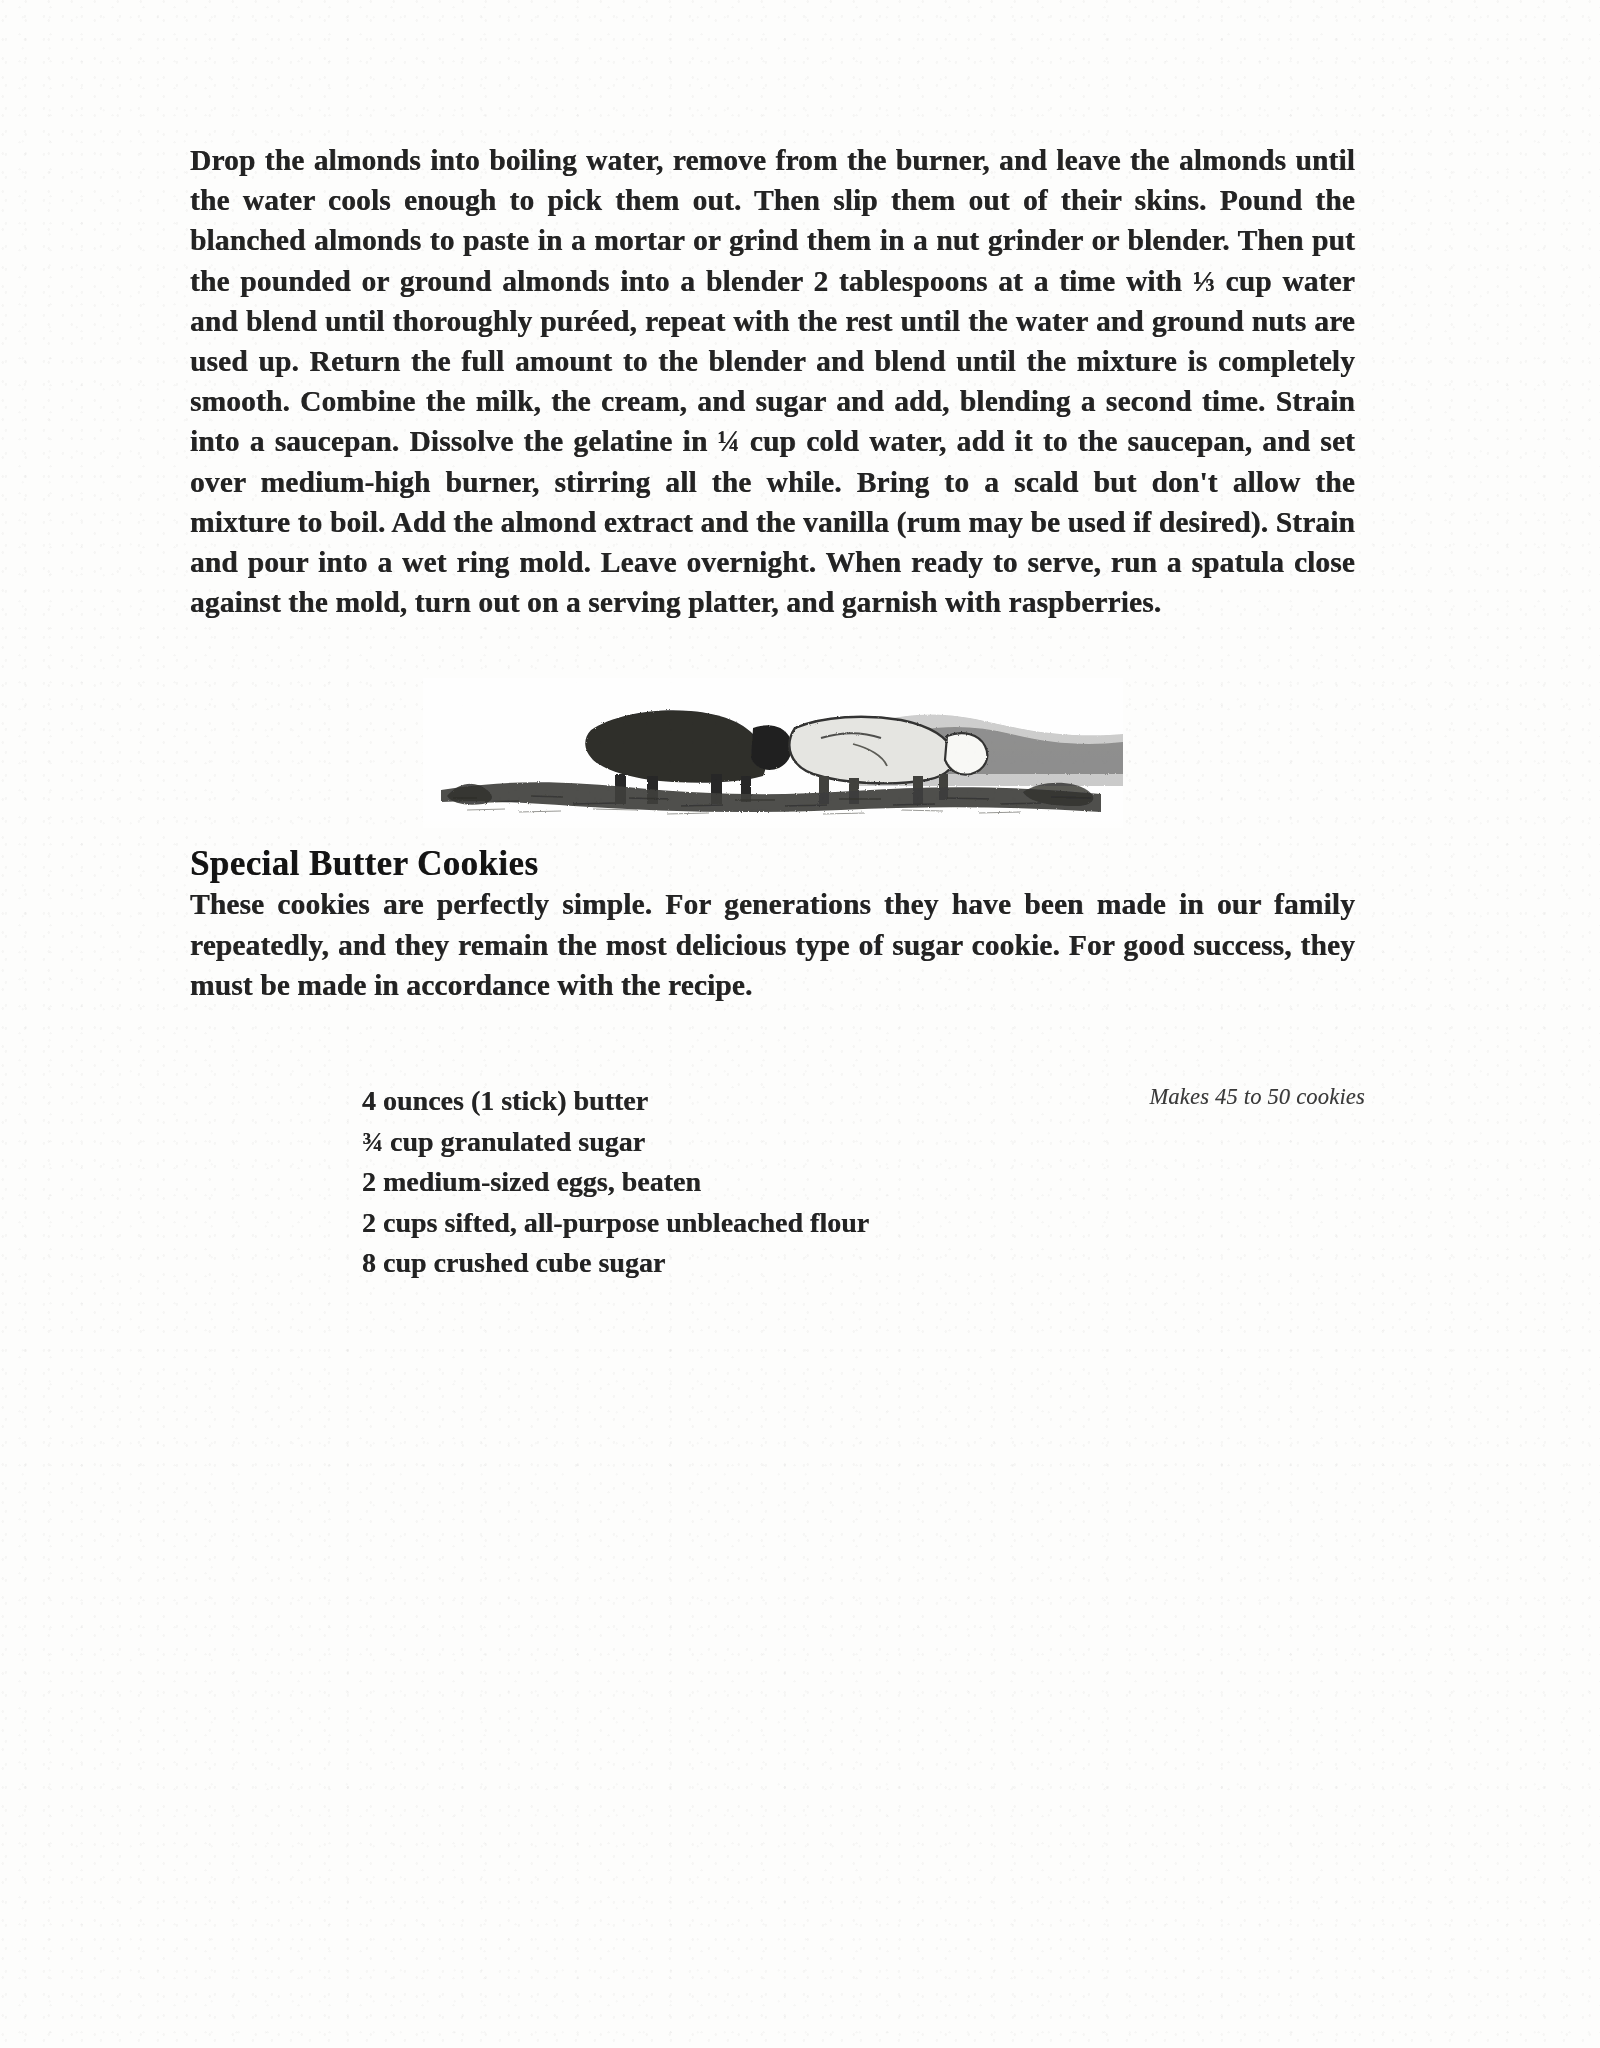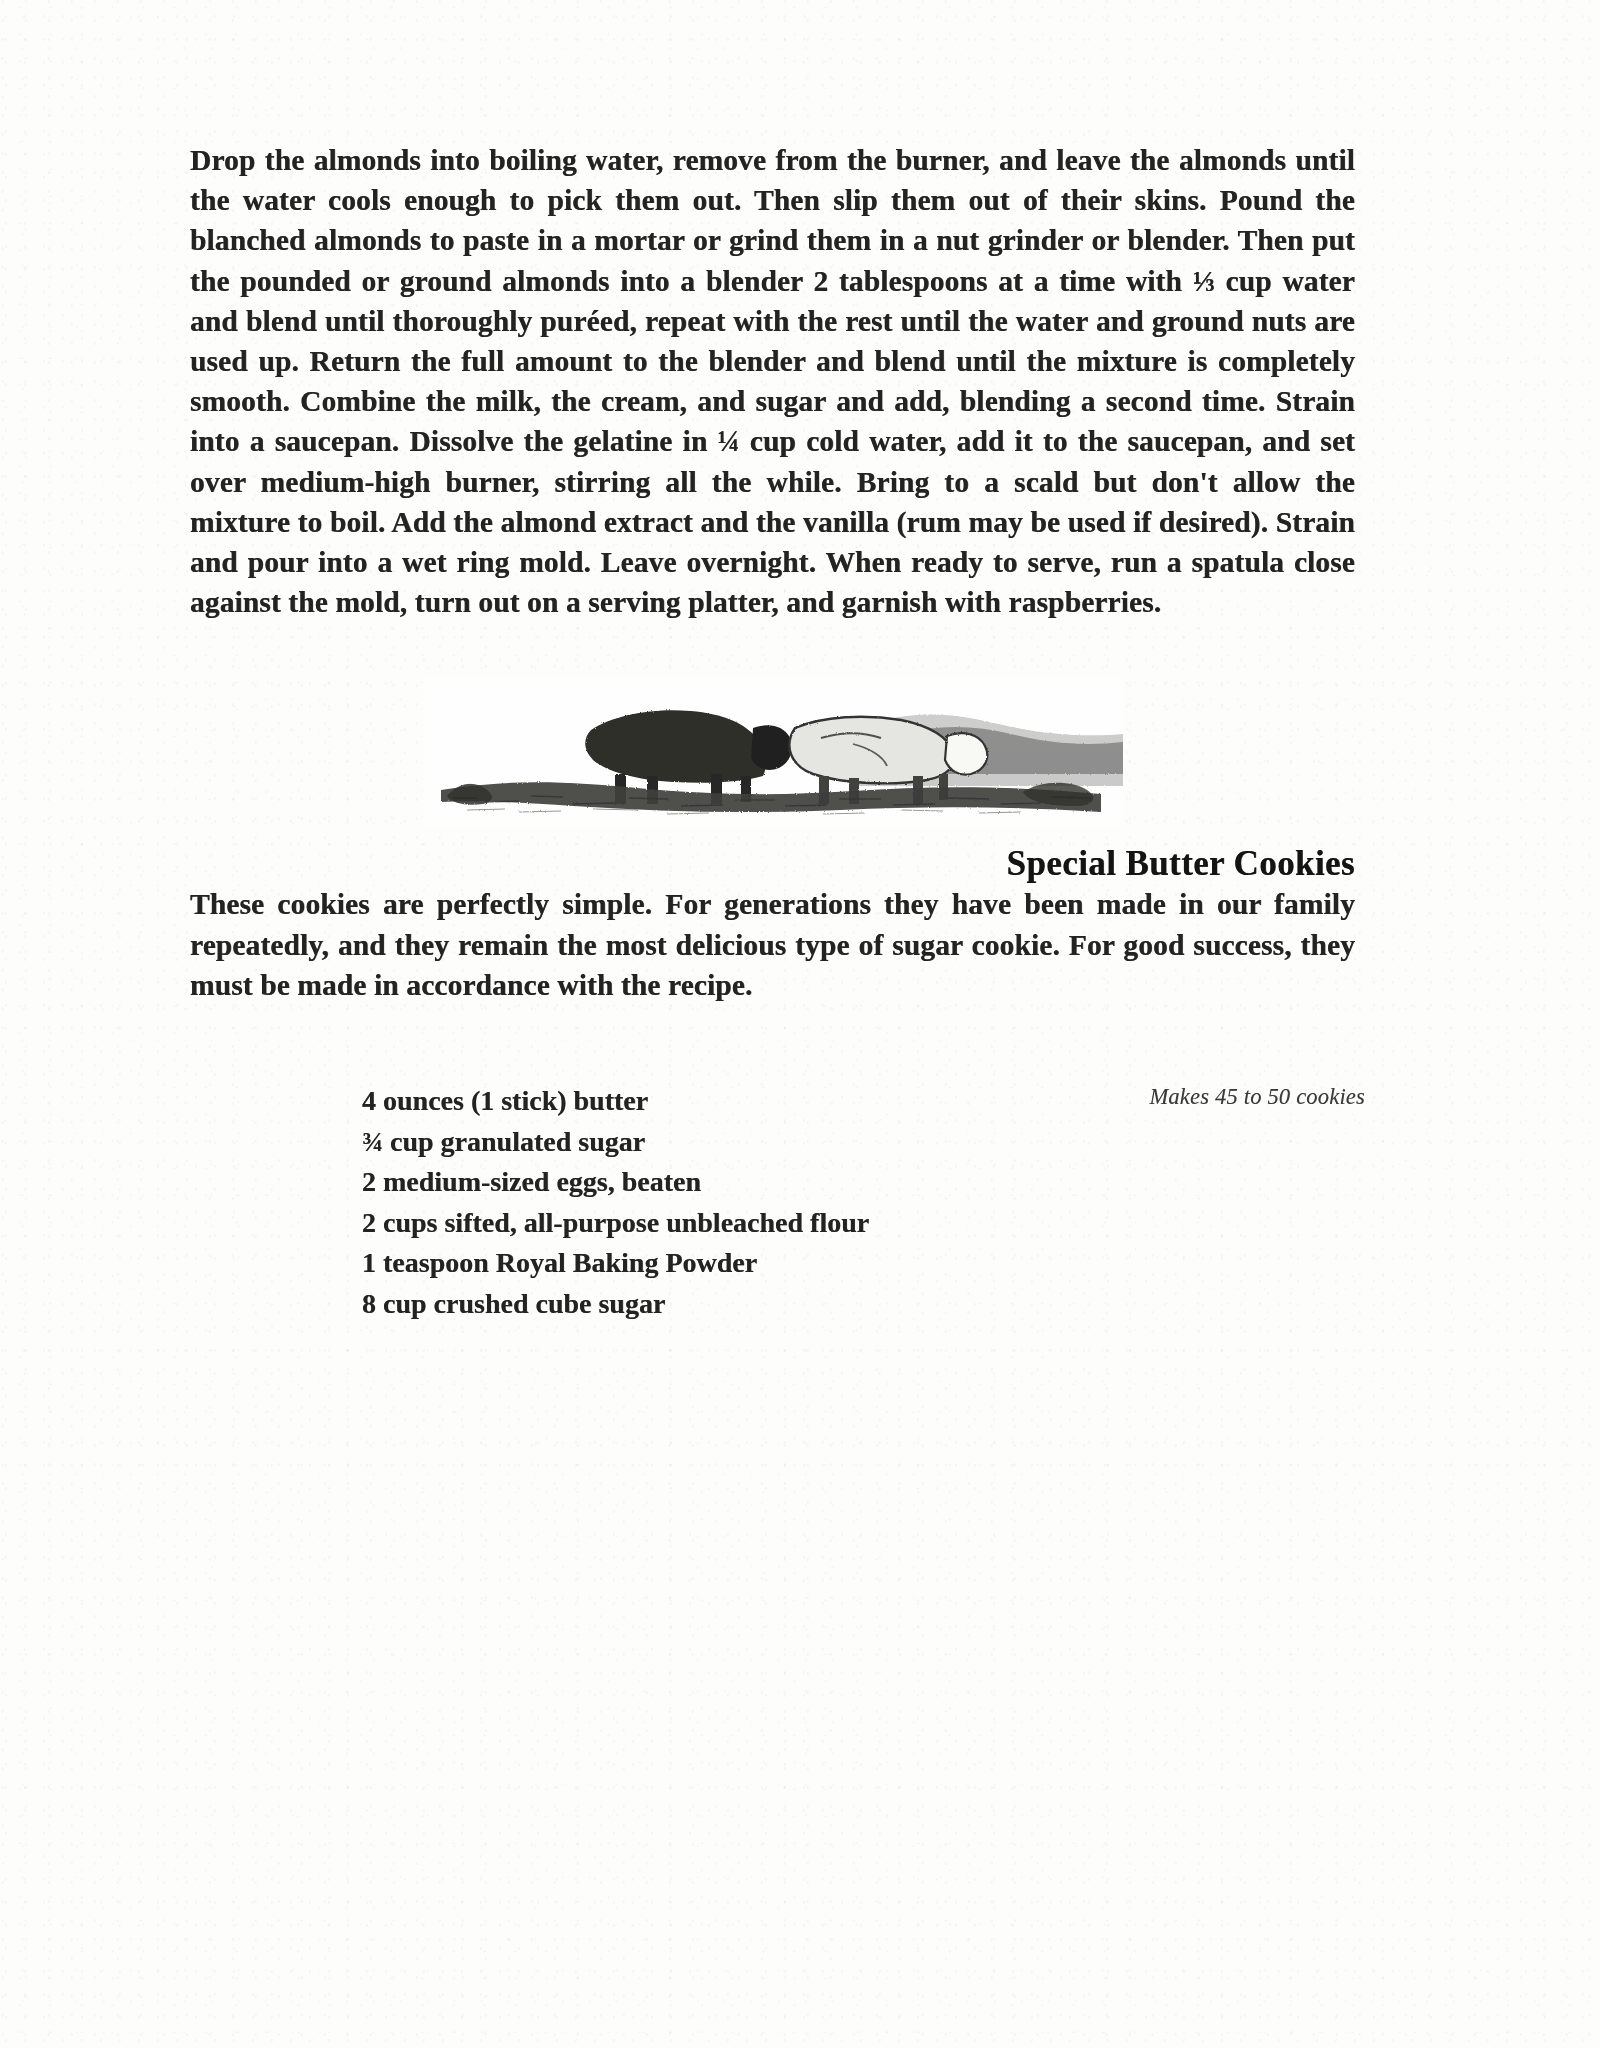--- a/index.html
+++ b/index.html
@@ -67,21 +67,21 @@
     height: 150px;
     position: relative;
     filter: blur(0.35px) contrast(1.12);
     opacity: 0.93;
   }
   .illustration svg { display: block; width: 100%; height: 100%; }
 
   
   .recipe-title {
     margin-top: 16px;
-    text-align: right;
+    text-align: left;
     font-size: 35px;
     font-weight: 700;
     letter-spacing: 0.4px;
     color: #141414;
     text-shadow:
       0.4px 0 0 rgba(20,20,20,0.55),
       0 0.4px 0 rgba(20,20,20,0.35);
     filter: blur(0.2px);
   }
 
@@ -211,18 +211,17 @@
     <div class="recipe-title">Special Butter Cookies</div>
 
     <p class="body-par second intro-par">These cookies are perfectly simple. For generations they have been made in our family repeatedly, and they remain the most delicious type of sugar cookie. For good success, they must be made in accordance with the recipe.</p>
 
     <div class="ingredients-block">
       <div class="yield-note">Makes 45 to 50 cookies</div>
       <div class="ing-row">4 ounces (1 stick) butter</div>
       <div class="ing-row">¾ cup granulated sugar</div>
       <div class="ing-row">2 medium-sized eggs, beaten</div>
       <div class="ing-row">2 cups sifted, all-purpose unbleached flour</div>
-      <div class="ing-row">1 teaspoon Royal Baking Powder</div>
       <div class="ing-row">8 cup crushed cube sugar</div>
     </div>
 
   </div>
 </div>
 
 </body></html>

